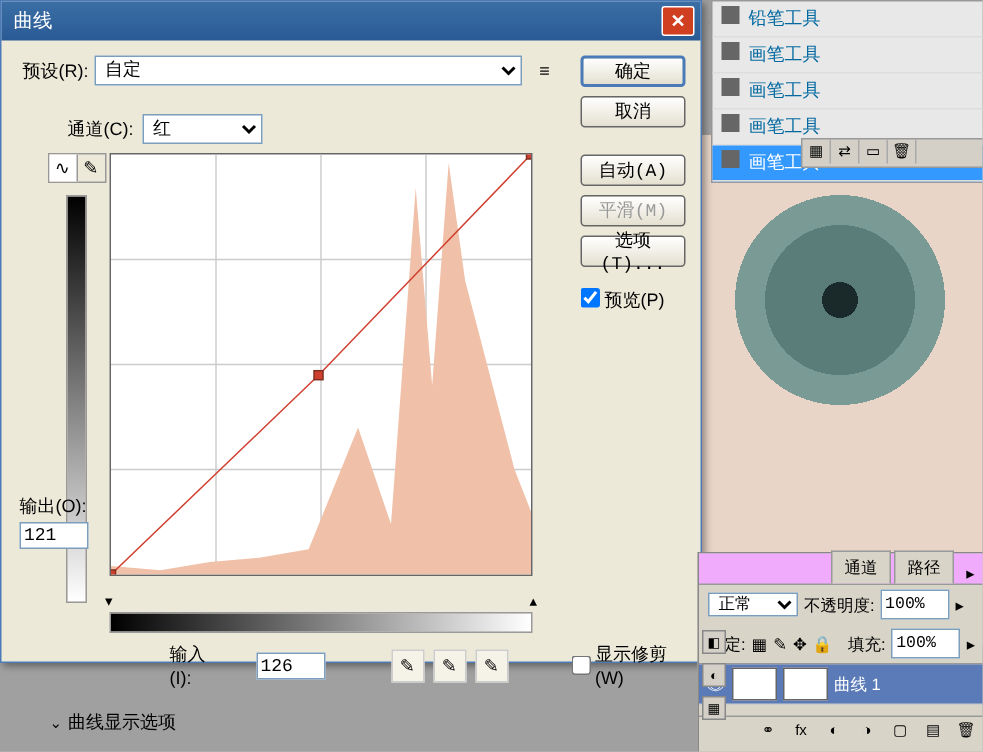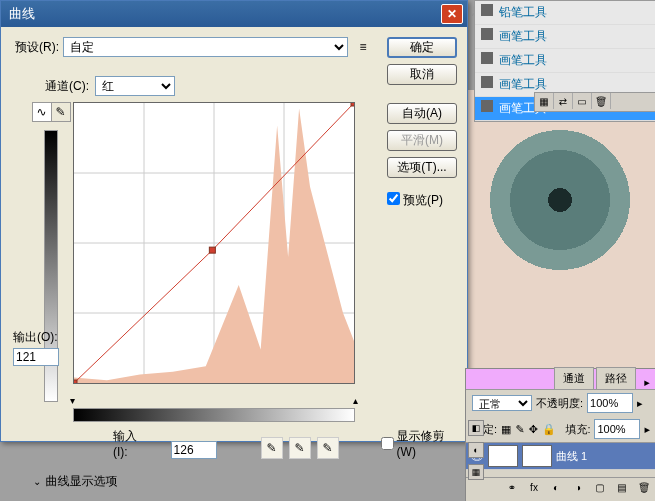--- a/index.html
+++ b/index.html
@@ -13,49 +13,49 @@
 .tool-icons span{width:18px;height:16px;border-right:1px solid #aaa;display:flex;align-items:center;justify-content:center;font-size:10px}
 .watermark{position:absolute;left:472px;top:4px;color:#999;font-size:11px}
 .watermark2{position:absolute;left:575px;top:4px;color:#bbb;font-size:10px}
 .dlg{position:absolute;left:0;top:0;width:466px;height:440px;background:#ece9d8;border:1px solid #4a7ab8;box-shadow:2px 2px 5px rgba(0,0,0,.4)}
 .titlebar{height:26px;background:linear-gradient(#3b6ea5,#2a5a95);display:flex;align-items:center;padding:0 4px;color:#fff;font-size:13px}
 .titlebar .t{flex:1;padding-left:4px}
 .closebtn{width:20px;height:18px;background:#d04020;border:1px solid #fff;display:flex;align-items:center;justify-content:center;color:#fff;font-weight:bold;border-radius:2px;font-size:12px}
 .body{padding:10px 14px}
 .row{display:flex;align-items:center;margin-bottom:19px}
 .lbl{margin-right:4px}
-select,input[type=text]{border:1px solid #7b9ebd;font-size:12px;padding:1px 2px;font-family:Liberation Sans, sans-serif;background:#fff}
+select,input[type=text]{border:1px solid #7b9ebd;font-size:12px;padding:1px 2px;font-family:Liberation Mono, monospace;background:#fff}
 .preset-sel{width:285px;height:20px}
 .preset-more{width:18px;height:18px;margin-left:6px;display:flex;align-items:center;justify-content:center;border:none;background:none}
 .chan-sel{width:80px;height:20px;margin-left:2px}
 .chan-row{margin-left:30px;margin-bottom:6px}
 .curve-area{display:flex;margin-left:18px}
 .left-tools{display:flex;flex-direction:column;align-items:center;width:36px}
 .tool-duo{display:flex;border:1px solid #999;margin-bottom:6px}
 .tool-duo span{width:18px;height:18px;display:flex;align-items:center;justify-content:center;font-size:12px}
 .tool-duo span:first-child{background:#fff;border-right:1px solid #999}
 .ygrad{width:12px;height:270px;background:linear-gradient(#000,#fff);border:1px solid #999;margin-top:2px}
 .curve-box{position:relative;width:280px;height:280px;background:#fff;border:1px solid #666;margin-left:4px}
 .grid line{stroke:#ccc;stroke-width:1}
 .hist path{fill:#f0c0a8;stroke:none}
 .curve-line{stroke:#d04030;stroke-width:1;fill:none}
 .curve-pt{fill:#d04030;stroke:#803020}
 .below-curve{margin-left:58px;margin-top:6px}
 .xgrad{width:280px;height:12px;background:linear-gradient(90deg,#000,#fff);border:1px solid #999;margin-left:0;position:relative}
 .xgrad::before{content:"▾";position:absolute;left:-4px;top:-14px;font-size:10px;color:#000}
 .xgrad::after{content:"▴";position:absolute;right:-4px;top:-14px;font-size:10px;color:#000}
 .out-sec{position:absolute;left:12px;top:328px}
-.in-row{display:flex;align-items:flex-end;margin-top:6px;margin-left:40px;gap:24px}
+.in-row{display:flex;align-items:center;margin-top:6px;margin-left:40px;gap:24px}
 .eyeds{display:flex;gap:6px;margin-left:20px}
 .eyed{width:20px;height:20px;display:flex;align-items:center;justify-content:center;border:1px solid #ccc;background:#f5f3e8}
 .clip-chk{display:flex;align-items:center;gap:3px;margin-left:18px}
 .opt-row{margin-top:14px;margin-left:18px;display:flex;align-items:center;gap:4px}
 .opt-row .chev{font-size:10px}
 .btns{position:absolute;left:386px;top:36px;width:70px;display:flex;flex-direction:column;gap:6px}
-.btn{height:21px;border:1px solid #666;background:linear-gradient(#fff,#e4e0d0);border-radius:3px;font-size:12px;font-family:Liberation Sans, sans-serif;display:flex;align-items:center;justify-content:center}
+.btn{height:21px;border:1px solid #666;background:linear-gradient(#fff,#e4e0d0);border-radius:3px;font-size:12px;font-family:Liberation Mono, monospace;display:flex;align-items:center;justify-content:center}
 .btn.def{border:2px solid #4a7ab8}
 .btn.dis{color:#999}
 .prev-chk{display:flex;align-items:flex-start;gap:3px;margin-top:8px}
 input[type=checkbox]{margin:0}
 .layers{position:absolute;left:465px;top:368px;width:190px;height:133px;background:#d8d4c8;border:1px solid #888;font-size:11px}
 .ltabs{display:flex;background:#f0abfc;border-bottom:1px solid #999;height:20px;align-items:flex-end}
 .ltab{padding:3px 8px;border:1px solid #999;border-bottom:none;margin-right:2px;background:#d8d4c8}
 .lrow{display:flex;align-items:center;padding:3px 6px;gap:4px}
 .lrow select,.lrow input{font-size:11px;height:16px}
 .op-in{width:40px}

